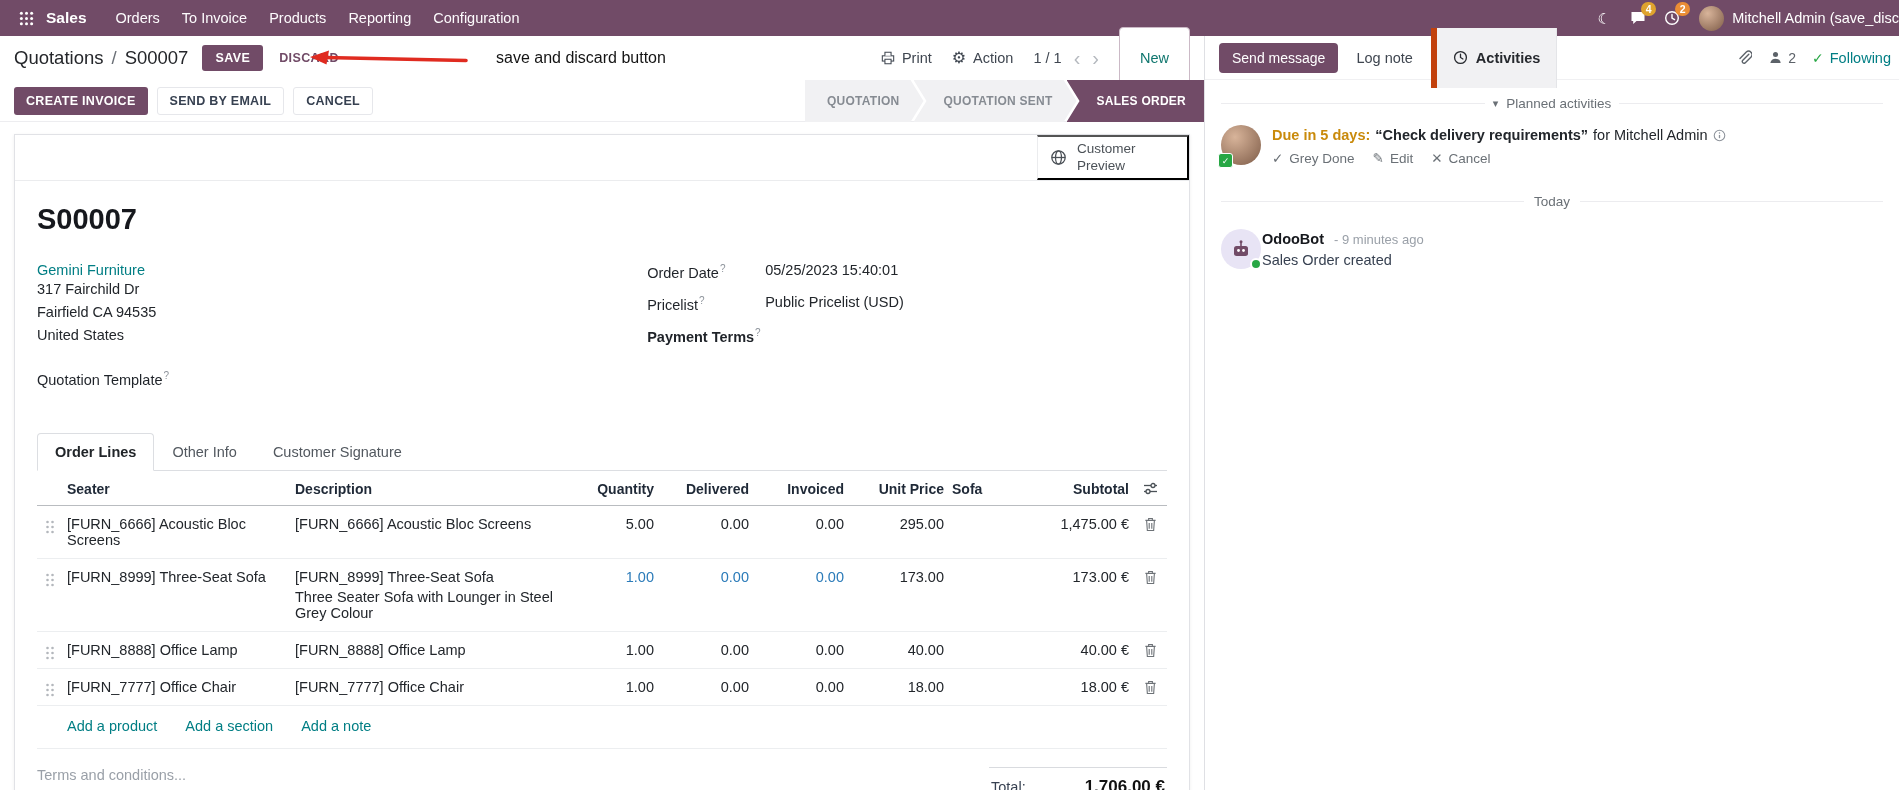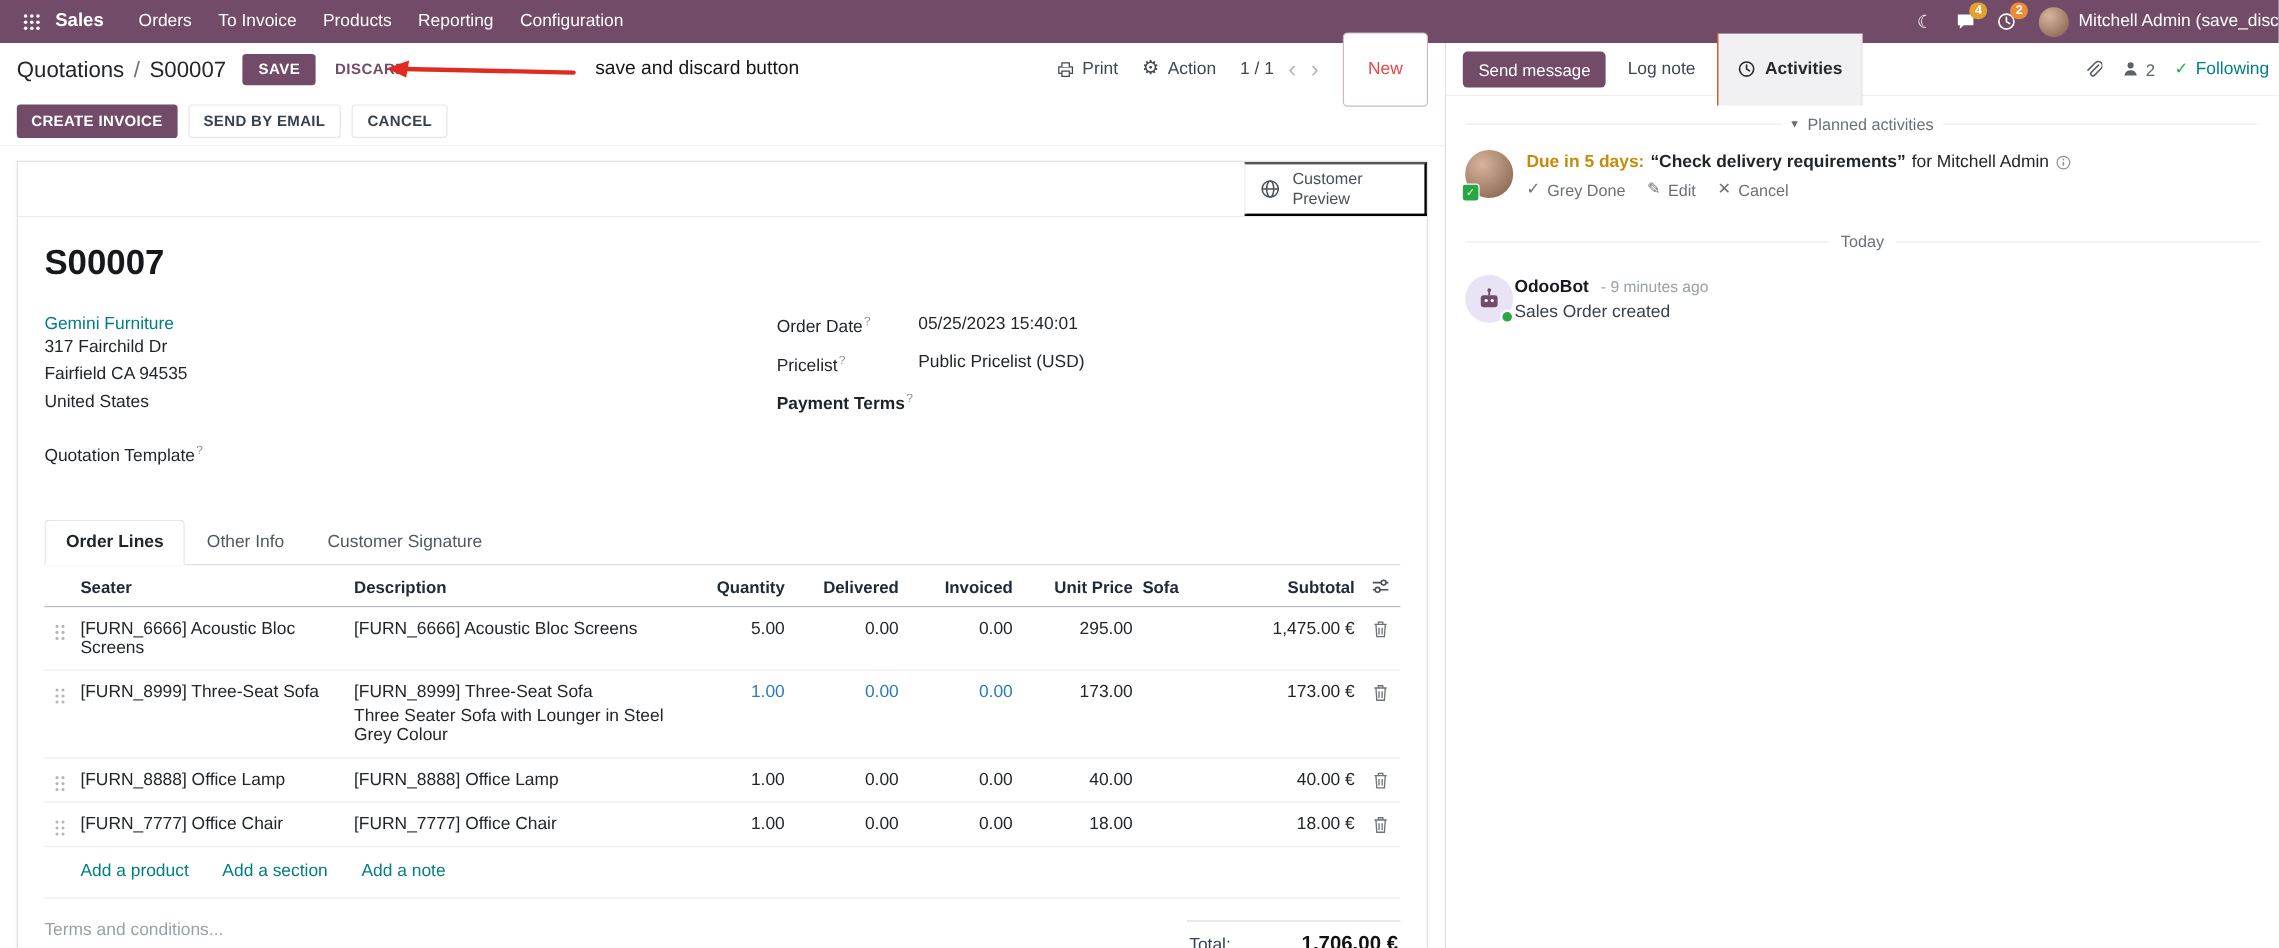--- a/index.html
+++ b/index.html
@@ -26,28 +26,28 @@
   .page { display:flex; height:754px; }
   .main { width:1204px; flex:none; }
   .chatter { flex:1; min-width:0; border-left:1px solid #dfe0e4; background:#fff; display:flex; flex-direction:column; }
 
   
   .control-row { height:44px; display:flex; align-items:center; padding:0 14px; position:relative; background:#fff; }
   .breadcrumb { font-size:18.5px; color:#24262a; display:flex; gap:8px; align-items:baseline; margin-right:14px; white-space:nowrap; }
   .breadcrumb .sep { color:#6b7077; }
   .btn-save { background:#714B67; color:#fff; font-size:12.5px; font-weight:700; letter-spacing:.4px; border:none; border-radius:3px; padding:6px 13px; margin-right:8px; }
   .btn-discard { background:none; border:none; color:#714B67; font-weight:700; font-size:12.5px; letter-spacing:.4px; padding:6px 8px; }
-  .annotation { position:absolute; left:320px; top:13px; display:flex; align-items:center; gap:16px; pointer-events:none; }
+  .annotation { position:absolute; left:308px; top:13px; display:flex; align-items:center; gap:28px; pointer-events:none; }
   .annotation-text { font-size:16px; color:#141414; }
   .control-right { margin-left:auto; display:flex; align-items:center; gap:20px; }
   .icon-text-btn { display:flex; gap:7px; align-items:center; font-size:14.5px; color:#3f4650; background:none; border:none; }
   .gear-glyph { font-size:16px; line-height:1; }
   .pager { display:flex; align-items:center; gap:12px; font-size:14.5px; color:#3f4650; }
   .pager .chev { color:#b4b8be; font-size:20px; line-height:1; background:none; border:none; padding:0; }
-  .btn-new { border:1px solid #cbb9c6; background:#fff; border-radius:4px; padding:22px 20px; font-size:14.5px; color:#ef4444; }
+  .btn-new { border:1px solid #cbb9c6; background:#fff; border-radius:4px; padding:22px 20px; font-size:14.5px; color:#0f766e; }
 
   
   .status-row { height:42px; display:flex; align-items:stretch; padding-left:14px; border-bottom:1px solid #ededf0; background:#fff; }
   .sb-buttons { display:flex; align-items:center; gap:9px; }
   .btn-primary-sm { background:#714B67; color:#fff; font-size:12.5px; font-weight:700; letter-spacing:.3px; border-radius:3px; padding:7px 12px; border:none; }
   .btn-flat-sm { background:#fff; color:#374151; font-size:12.5px; font-weight:600; letter-spacing:.3px; border:1px solid #e6e7eb; border-radius:3px; padding:6px 12px; }
   .pipeline { margin-left:auto; display:flex; height:42px; }
   .step { position:relative; display:flex; align-items:center; padding:0 24px 0 30px; font-size:12px; font-weight:700; letter-spacing:.25px;
     color:#868b92; background:#f1f1f3; margin-left:-10px;
     clip-path:polygon(0 0, calc(100% - 13px) 0, 100% 50%, calc(100% - 13px) 100%, 0 100%, 13px 50%); }
@@ -106,21 +106,21 @@
   .sheet-footer { display:flex; margin-top:18px; align-items:flex-start; }
   .terms { color:#9aa0a8; font-size:14.5px; }
   .total-box { margin-left:auto; width:178px; border-top:1px solid #d9dbdf; display:flex; justify-content:space-between; align-items:baseline; padding:9px 2px 0; }
   .total-label { font-size:14.5px; color:#374151; font-weight:500; }
   .total-value { font-size:17px; font-weight:700; color:#111; }
 
   
   .chatter-top { height:44px; display:flex; align-items:center; padding:0 8px 0 14px; gap:18px; border-bottom:1px solid #f0f0f2; flex:none; }
   .btn-send { background:#714B67; color:#fff; border:none; border-radius:4px; font-size:14px; font-weight:500; padding:7px 13px; }
   .btn-lognote { background:none; border:none; color:#3f4650; font-size:14.5px; }
-  .tab-activities { height:60px; display:flex; align-items:center; gap:8px; padding:0 16px; background:#f1f1f3; border:none; border-left:1px solid #c2410c; border-right:1px solid #e4e5e8; color:#26292e; font-weight:600; font-size:14.5px; }
+  .tab-activities { height:60px; display:flex; align-items:center; gap:8px; padding:0 16px; background:#f1f1f3; border:none; border-left:6px solid #c2410c; border-right:1px solid #e4e5e8; color:#26292e; font-weight:600; font-size:14.5px; }
   .chatter-top-right { margin-left:auto; display:flex; align-items:center; gap:16px; color:#5c6269; }
   .icon-plain { background:none; border:none; color:#5c6269; display:flex; align-items:center; gap:5px; font-size:14px; }
   .following { display:flex; gap:6px; align-items:center; font-size:14.5px; color:#017E84; font-weight:500; white-space:nowrap; background:none; border:none; }
   .following .check { color:#28a745; font-weight:700; font-size:14px; }
 
   .section-header { display:flex; align-items:center; gap:8px; color:#6a7076; font-size:13.5px; margin:16px 16px 14px; cursor:pointer; }
   .section-header::before, .section-header::after { content:""; flex:1; height:1px; background:#ececef; }
   .section-header .caret { font-size:11px; color:#6a7076; }
 
   .activity-item { display:flex; gap:11px; padding:0 16px; }
@@ -237,20 +237,25 @@
         <button class="btn-new">New</button>
       </div>
     </div>
 
     <div class="status-row">
       <div class="sb-buttons">
         <button class="btn-primary-sm">CREATE INVOICE</button>
         <button class="btn-flat-sm">SEND BY EMAIL</button>
         <button class="btn-flat-sm">CANCEL</button>
       </div>
+      <div class="pipeline">
+        <div class="step">QUOTATION</div>
+        <div class="step">QUOTATION SENT</div>
+        <div class="step active">SALES ORDER</div>
+      </div>
     </div>
 
     <div class="sheet-wrap">
       <div class="card">
         <div class="card-top">
           <button class="smart-btn">
             <svg width="17" height="17" viewBox="0 0 16 16">
               <circle cx="8" cy="8" r="6.3" fill="none" stroke="currentColor" stroke-width="1.2"></circle>
               <ellipse cx="8" cy="8" rx="2.8" ry="6.3" fill="none" stroke="currentColor" stroke-width="1.2"></ellipse>
               <line x1="1.7" y1="8" x2="14.3" y2="8" stroke="currentColor" stroke-width="1.2"></line>

